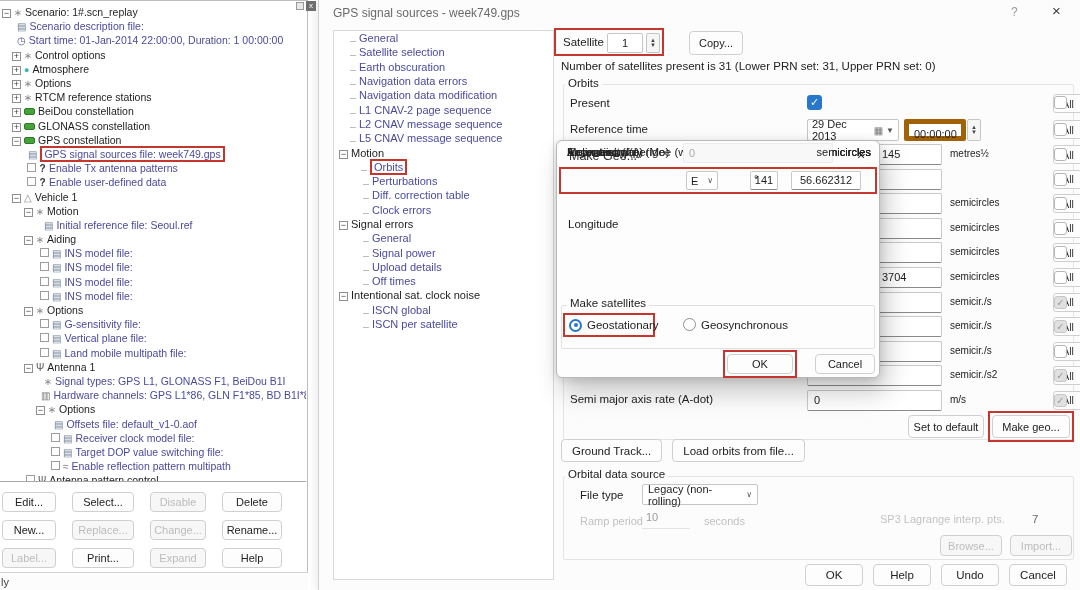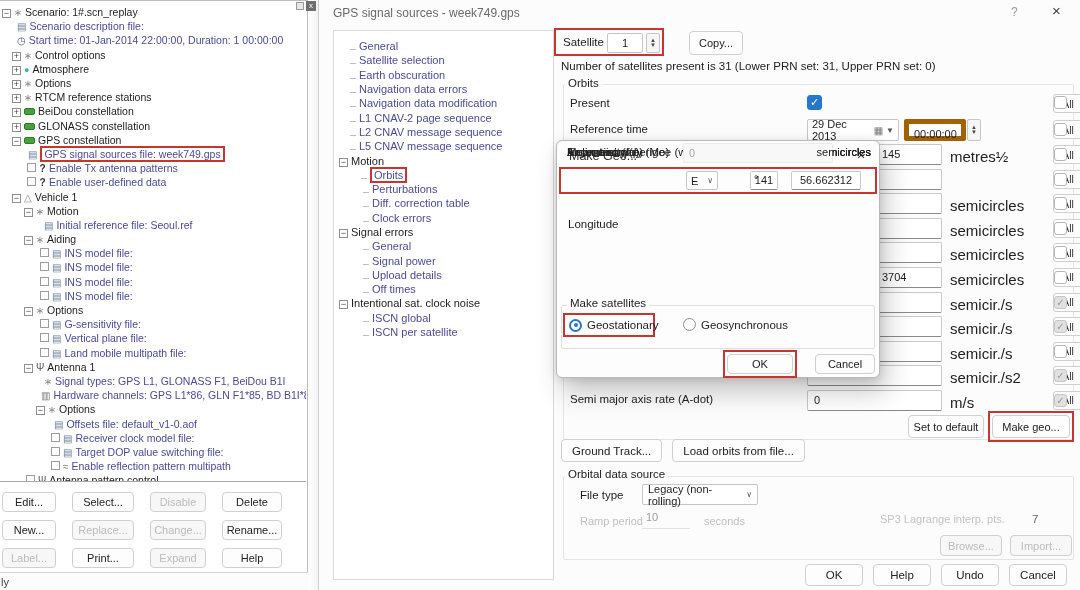--- a/index.html
+++ b/index.html
@@ -40,21 +40,21 @@
     font-size:11px; color:#222; display:flex; align-items:center; justify-content:center; font-family:inherit; }
   .btn.disabled { color:#bcbcbc; background:#f7f7f7; }
   .statusbar { position:absolute; left:0; top:571px; width:308px; height:19px; background:#fcfcfc;
     border-top:1px solid #d4d4d4; font-size:11px; color:#444; padding-left:1px; line-height:18px;}
   
   .dialog { position:absolute; left:318px; top:0; width:762px; height:590px;
     background:#fcfcfc; border-left:1px solid #cfcfcf; box-shadow:-3px 0 8px rgba(0,0,0,0.07); }
   .dtitle { position:absolute; left:14px; top:6px; font-size:12px; color:#6a6a6a; }
   .dhelp { position:absolute; left:692px; top:5px; font-size:12px; color:#9a9a9a; }
   .dclose { position:absolute; left:733px; top:2px; font-size:15px; color:#3d3d3d; }
-  .dtreebox { position:absolute; left:14px; top:30px; width:221px; height:550px; background:#fff; border:1px solid #d9d9d9; padding-top:8px;}
+  .dtreebox { position:absolute; left:14px; top:30px; width:221px; height:550px; background:#fff; border:1px solid #d9d9d9; }
   .dtrow { display:flex; align-items:center; height:14.3px; font-size:11px; white-space:nowrap;}
   
   .satbox { position:absolute; left:235px; top:28px; width:110px; height:28px; border:2px solid var(--accent); }
   .satlabel { position:absolute; left:7px; top:6px; font-size:11.5px; }
   .satfield { position:absolute; left:51px; top:3px; width:36px; height:20px; border:1px solid #c6c6c6; background:#fff; font-size:11px; text-align:center; line-height:19px; border-radius:2px;}
   .spin { position:absolute; width:14px; display:flex; flex-direction:column; align-items:center; justify-content:center; border:1px solid #c6c6c6; background:#f6f6f6; border-radius:2px;}
   .spin span { font-size:6px; line-height:5px; color:#444; }
   .satspin { left:90px; top:3px; height:20px; }
   .copybtn { position:absolute; left:370px; top:31px; width:54px; height:24px; }
   .countline { position:absolute; left:242px; top:60px; font-size:11.5px; color:#222; }
@@ -73,21 +73,21 @@
   .datefield { position:absolute; left:243px; top:-3px; width:92px; height:22px; border:1px solid #c6c6c6; background:#fff; border-radius:2px; font-size:11px; display:flex; align-items:center; padding:0 4px; gap:3px;}
   .datefield .dtext{ flex:1; }
   .cal-icon { color:#777; font-size:10px; }
   .chev { color:#555; font-size:8px; }
   .timefield { position:absolute; left:340px; top:-3px; width:62px; height:22px; border:5px solid #a16207; background:#fff; border-radius:2px; font-size:11px; line-height:20px; padding-left:5px;}
   .timespin { left:403px; top:-3px; height:22px; }
   .vrows { position:absolute; left:0; top:58px; width:511px; }
   .vrow { position:relative; height:24.6px; }
   .vrow .vfield { position:absolute; left:243px; top:1px; width:135px; height:21px; border:1px solid #c9c9c9; border-bottom-color:#8a8a8a; background:#fff; border-radius:2px; font-size:11px; line-height:19px; padding-left:6px; overflow:hidden; white-space:nowrap;}
   .vrow .vfield.shifted { padding-left:74px; }
-  .vrow .vunit { position:absolute; left:386px; top:5px; font-size:15px; color:#222; }
+  .vrow .vunit { position:absolute; left:386px; top:5px; font-size:10px; color:#222; }
   .vrow .allbtn { top:2px; }
   .vrow .cb { top:5px; }
   .vrow .rowlabel { top:4px; }
   .setdef { position:absolute; left:344px; top:330px; width:76px; height:23px; }
   .makegeo-wrap { position:absolute; left:424px; top:326px; border:2px solid var(--accent); padding:2px; }
   .makegeo-wrap .btn { width:78px; height:23px; }
   .orbitbtns { position:absolute; top:439px; left:242px; display:flex; gap:10px; }
   .orbitbtns .btn { height:23px; padding:0 10px; font-size:11.5px;}
   .odsgroup { left:244px; top:476px; width:511px; height:84px; }
   .odslabel { left:246px; top:468px; }

